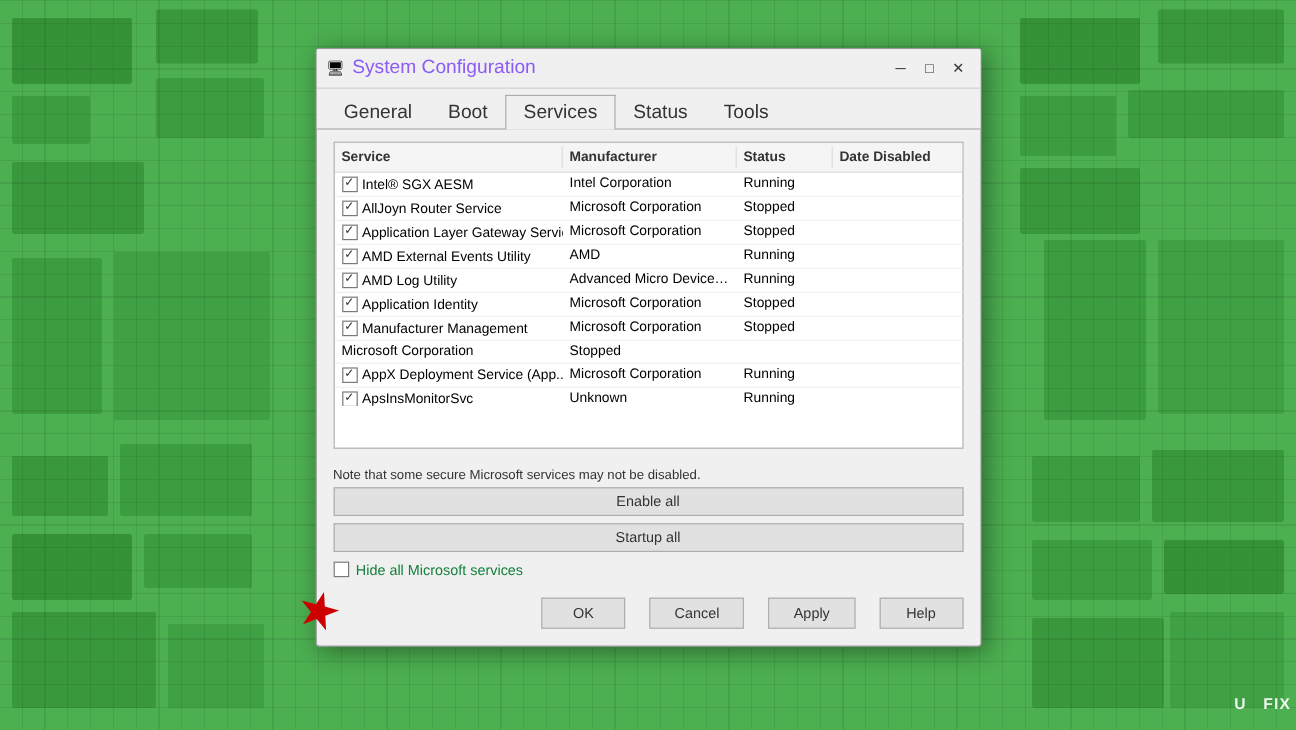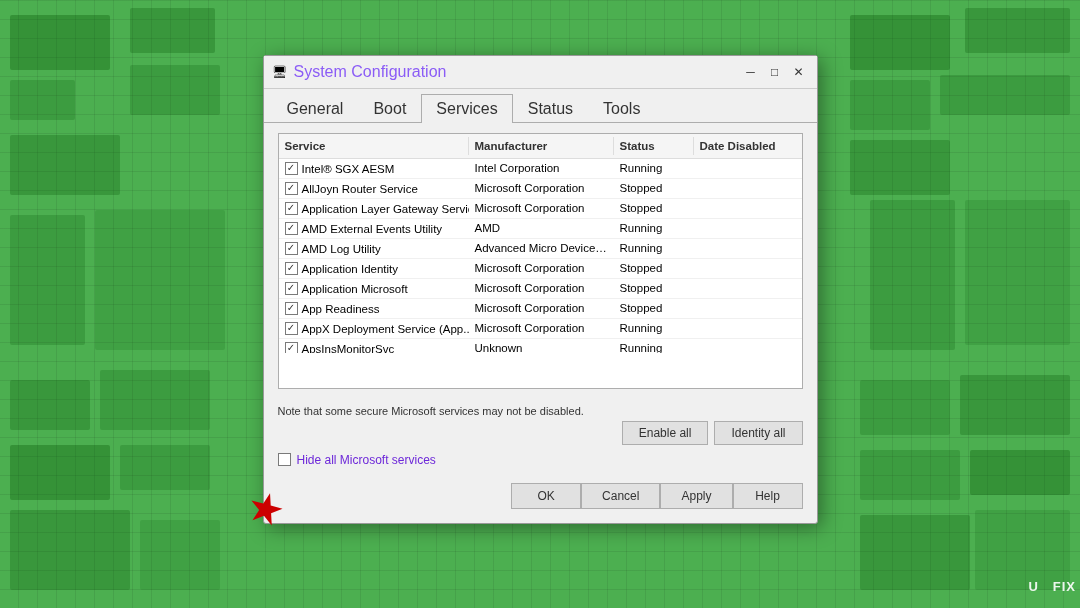--- a/index.html
+++ b/index.html
@@ -217,20 +217,21 @@
       color: #333;
       margin: 16px 0 4px;
     }
 
     
     .enable-disable-row {
       display: flex;
       justify-content: flex-end;
       gap: 6px;
       margin-bottom: 8px;
+      flex-direction: column;
     }
 
     .enable-disable-row button {
       padding: 4px 16px;
       font-size: 12px;
       background: #e1e1e1;
       border: 1px solid #adadad;
       cursor: pointer;
       color: #333;
     }
@@ -242,28 +243,28 @@
       gap: 6px;
       margin-bottom: 10px;
     }
 
     .hide-checkbox-row .checkbox {
       cursor: pointer;
     }
 
     .hide-label {
       font-size: 12px;
-      color: #6d28d9;
+      color: #15803d;
     }
 
     
     .action-buttons {
       display: flex;
       justify-content: flex-end;
-      gap: 0;
+      gap: 20px;
       padding: 6px 0 4px;
     }
 
     .action-btn {
       padding: 5px 20px;
       font-size: 12px;
       background: #e1e1e1;
       border: 1px solid #adadad;
       cursor: pointer;
       color: #333;
@@ -407,31 +408,27 @@
         <div class="checkbox checked"></div>
         <span>Application Identity</span>
       </div>
       <div class="table-cell">Microsoft Corporation</div>
       <div class="table-cell">Stopped</div>
       <div class="table-cell"></div>
     </div>
           <div class="table-row">
       <div class="table-cell service-cell">
         <div class="checkbox checked"></div>
-        <span>Application Microsoft</span>
+        <span>Manufacturer Management</span>
       </div>
       <div class="table-cell">Microsoft Corporation</div>
       <div class="table-cell">Stopped</div>
       <div class="table-cell"></div>
     </div>
           <div class="table-row">
-      <div class="table-cell service-cell">
-        <div class="checkbox checked"></div>
-        <span>App Readiness</span>
-      </div>
       <div class="table-cell">Microsoft Corporation</div>
       <div class="table-cell">Stopped</div>
       <div class="table-cell"></div>
     </div>
           <div class="table-row">
       <div class="table-cell service-cell">
         <div class="checkbox checked"></div>
         <span>AppX Deployment Service (App...</span>
       </div>
       <div class="table-cell">Microsoft Corporation</div>
@@ -447,21 +444,21 @@
       <div class="table-cell">Running</div>
       <div class="table-cell"></div>
     </div>
         </div>
     </div>
 
     <div class="note-text">Note that some secure Microsoft services may not be disabled.</div>
 
     <div class="enable-disable-row">
       <button class="action-btn">Enable all</button>
-      <button class="action-btn">Identity all</button>
+      <button class="action-btn">Startup all</button>
     </div>
 
     <div class="hide-checkbox-row">
       <div class="checkbox"></div>
       <span class="hide-label">Hide all Microsoft services</span>
     </div>
 
     <div class="action-buttons">
       <button class="action-btn">OK</button>
       <button class="action-btn">Cancel</button>

